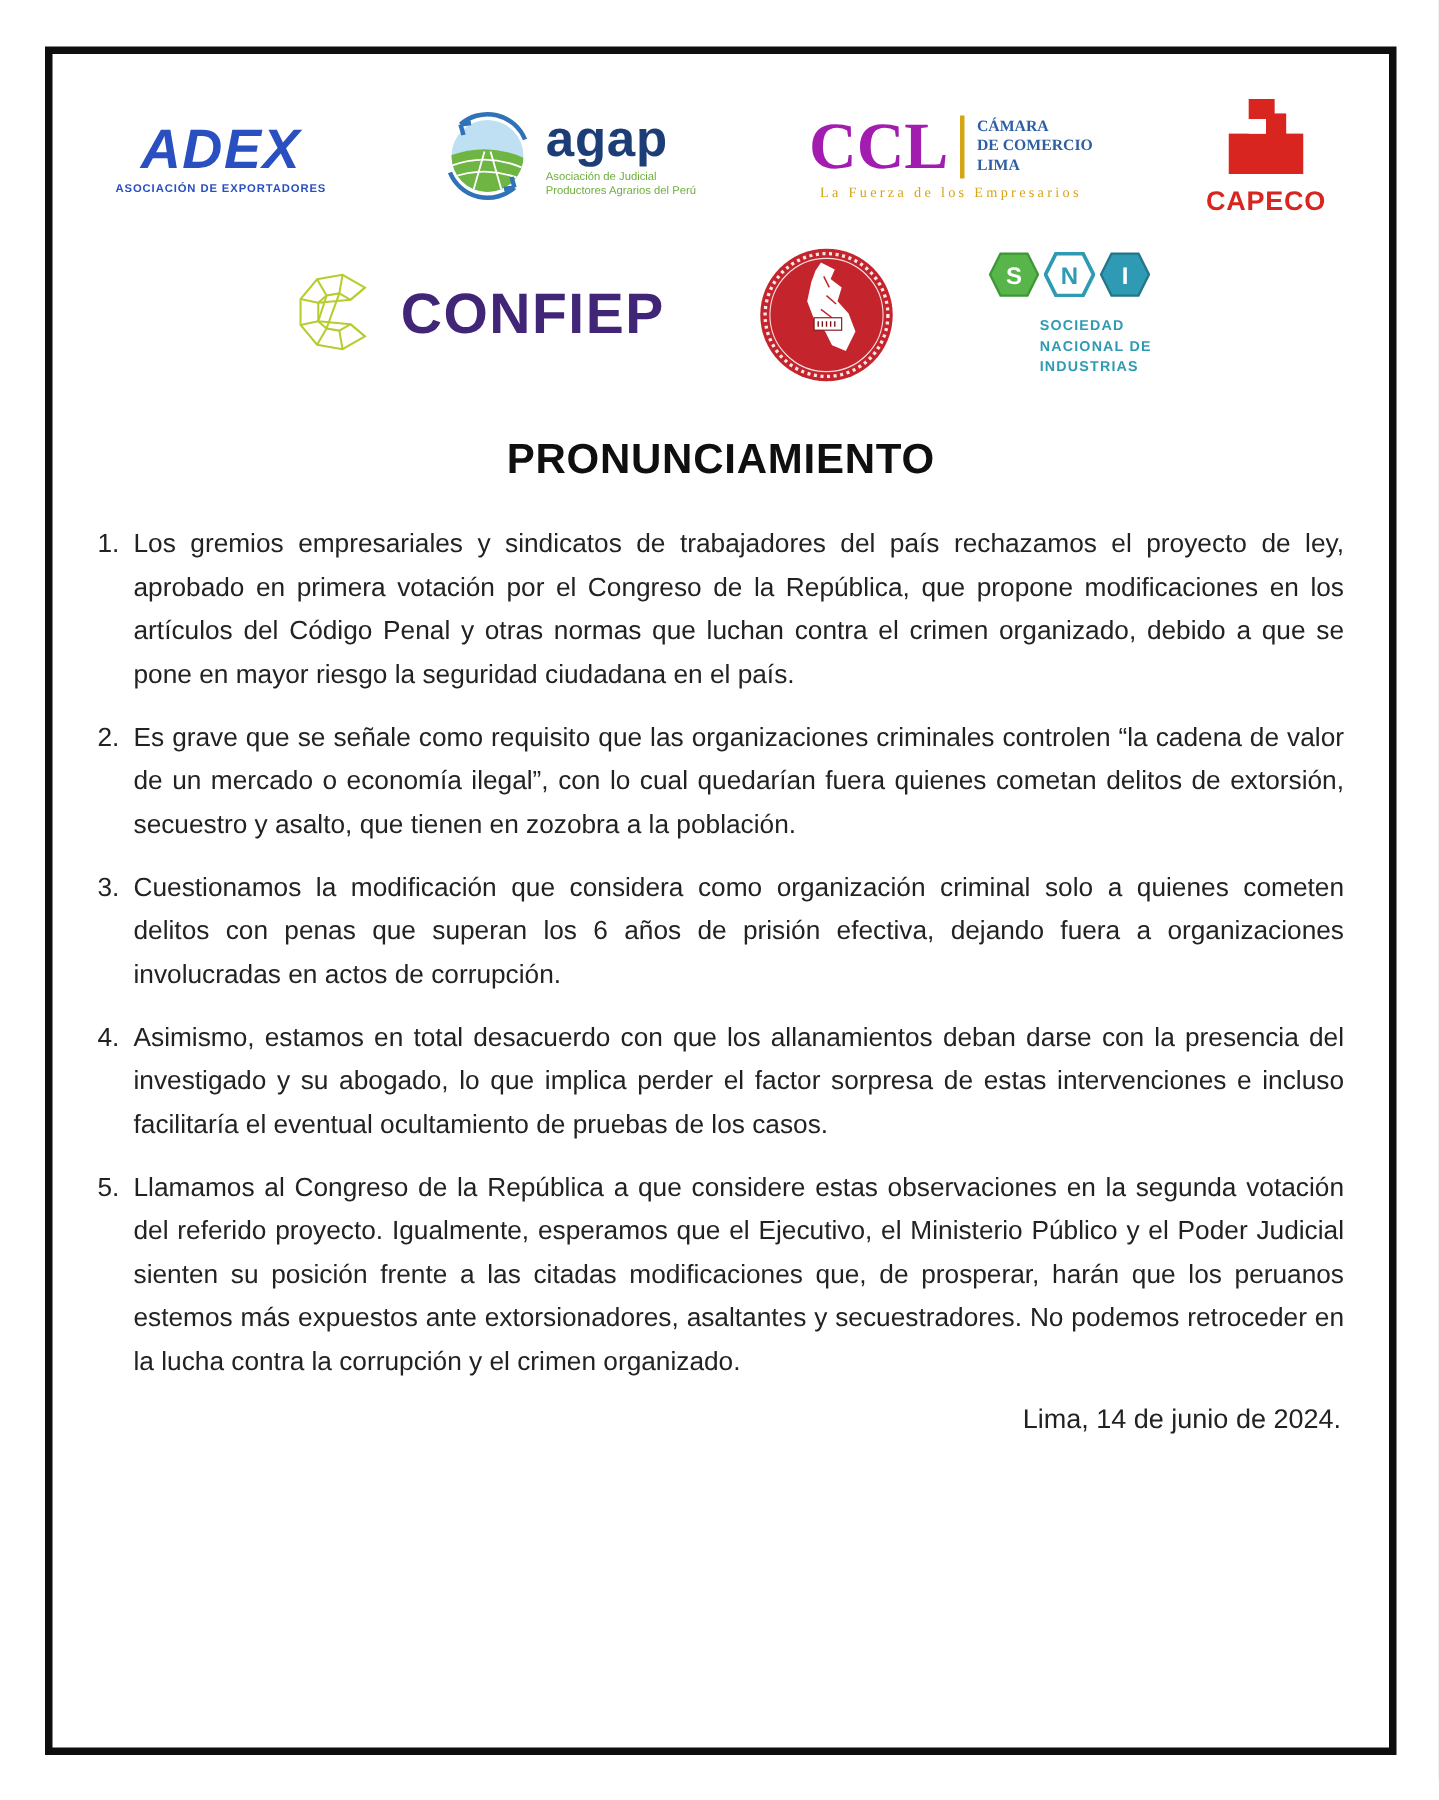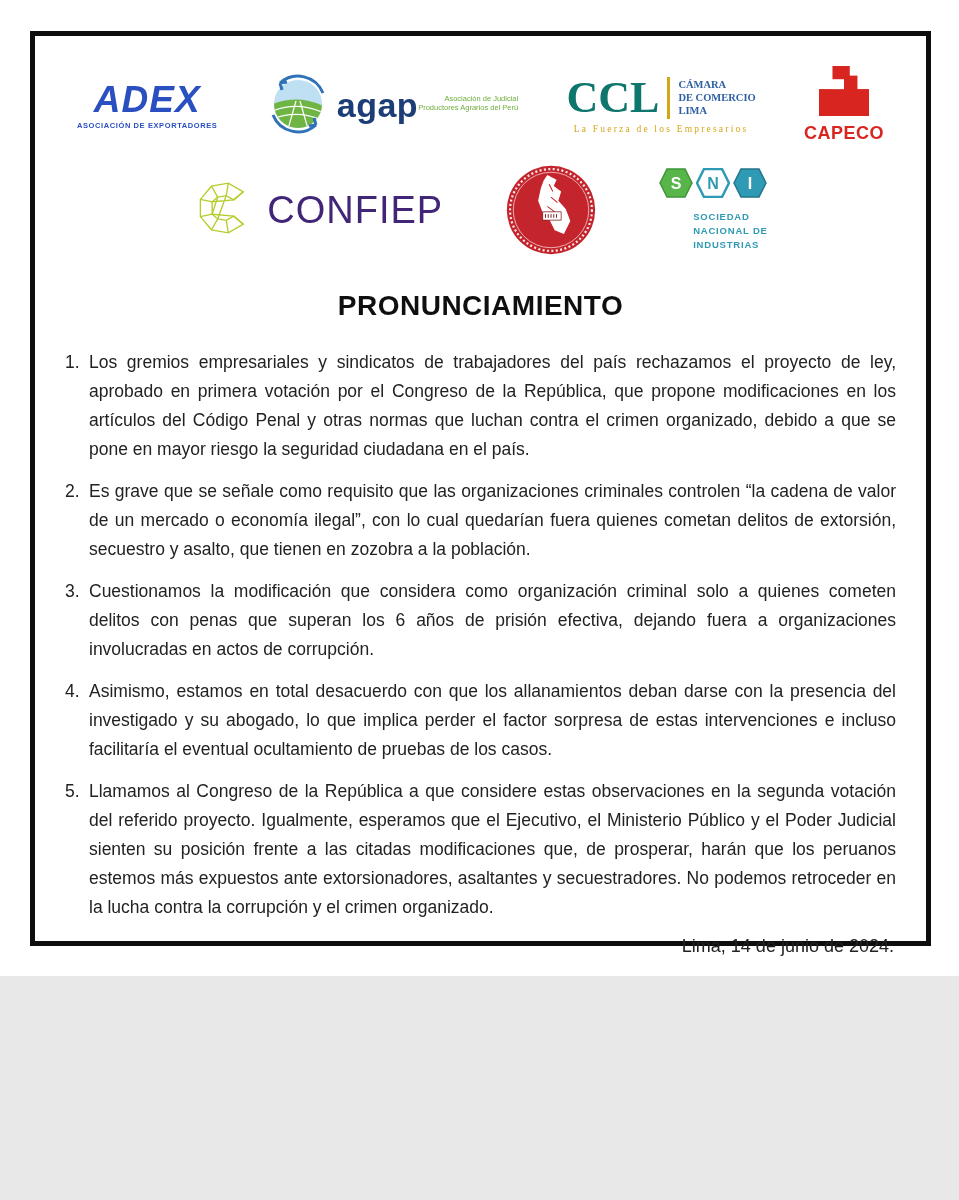--- a/index.html
+++ b/index.html
@@ -1,19 +1,19 @@
 <!DOCTYPE html>
 <html><head>
 <meta charset="utf-8">
 <style>
   * { margin:0; padding:0; box-sizing:border-box; }
   html,body { background:#e8e8e8; }
   .page {
     position:relative;
-    width:959px; height:976px;
+    width:959px; height:1200px;
     background:#ffffff;
     margin:0 auto;
     font-family:"Liberation Sans", sans-serif;
     color:#1f1f1f;
     overflow:hidden;
   }
   .frame {
     position:absolute;
     left:30px; top:31px; right:28px; bottom:30px;
     border:5px solid #0e0e0e;
@@ -41,35 +41,35 @@
     color:#2a4fc0; font-weight:bold; font-style:italic;
     font-size:37px; letter-spacing:1px; line-height:1;
   }
   .adex-sub {
     color:#2a4fc0; font-size:7.5px; font-weight:bold;
     letter-spacing:0.6px; margin-top:3px;
   }
 
   
   .agap { display:flex; align-items:center; gap:7px; }
-  .agap-right { display:flex; flex-direction:row;text-align:right; }
+  .agap-right { display:flex; flex-direction:column; }
   .agap-word {
     color:#1d3d77; font-weight:bold; font-size:34px; line-height:0.9;
     letter-spacing:0.5px;
   }
   .agap-sub {
     color:#6fae3e; font-size:7.5px; line-height:1.25; margin-top:4px;
   }
 
   
   .ccl { display:flex; flex-direction:column; align-items:center; }
   .ccl-top { display:flex; align-items:center; gap:8px; }
   .ccl-word {
     font-family:"Liberation Serif", serif;
-    color:#0f766e; font-weight:bold; font-size:44px; line-height:0.9;
+    color:#a21caf; font-weight:bold; font-size:44px; line-height:0.9;
   }
   .ccl-bar { width:3px; height:42px; background:#d6a516; }
   .ccl-org {
     font-family:"Liberation Serif", serif;
     color:#2e5fa3; font-weight:bold; font-size:10.5px; line-height:1.25;
   }
   .ccl-tagline {
     font-family:"Liberation Serif", serif;
     color:#d6a516; font-size:9.5px; letter-spacing:2.2px; margin-top:5px;
     white-space:nowrap;
@@ -78,21 +78,21 @@
   
   .capeco { display:flex; flex-direction:column; align-items:center; }
   .capeco-word {
     color:#d9251f; font-weight:bold; font-size:18px; letter-spacing:0.5px;
     margin-top:3px;
   }
 
   
   .confiep { display:flex; align-items:center; gap:12px; }
   .confiep-word {
-    color:#412577; font-weight:normal; font-size:38px; letter-spacing:1px;
+    color:#412577; font-weight:bold; font-size:38px; letter-spacing:1px;
   }
 
   
   .seal { line-height:0; }
 
   
   .sni { display:flex; flex-direction:column; }
   .sni-hexes { display:flex; gap:3px; align-items:center; }
   .sni-sub {
     color:#2f9ab3; font-size:9.5px; font-weight:bold; line-height:1.45;

